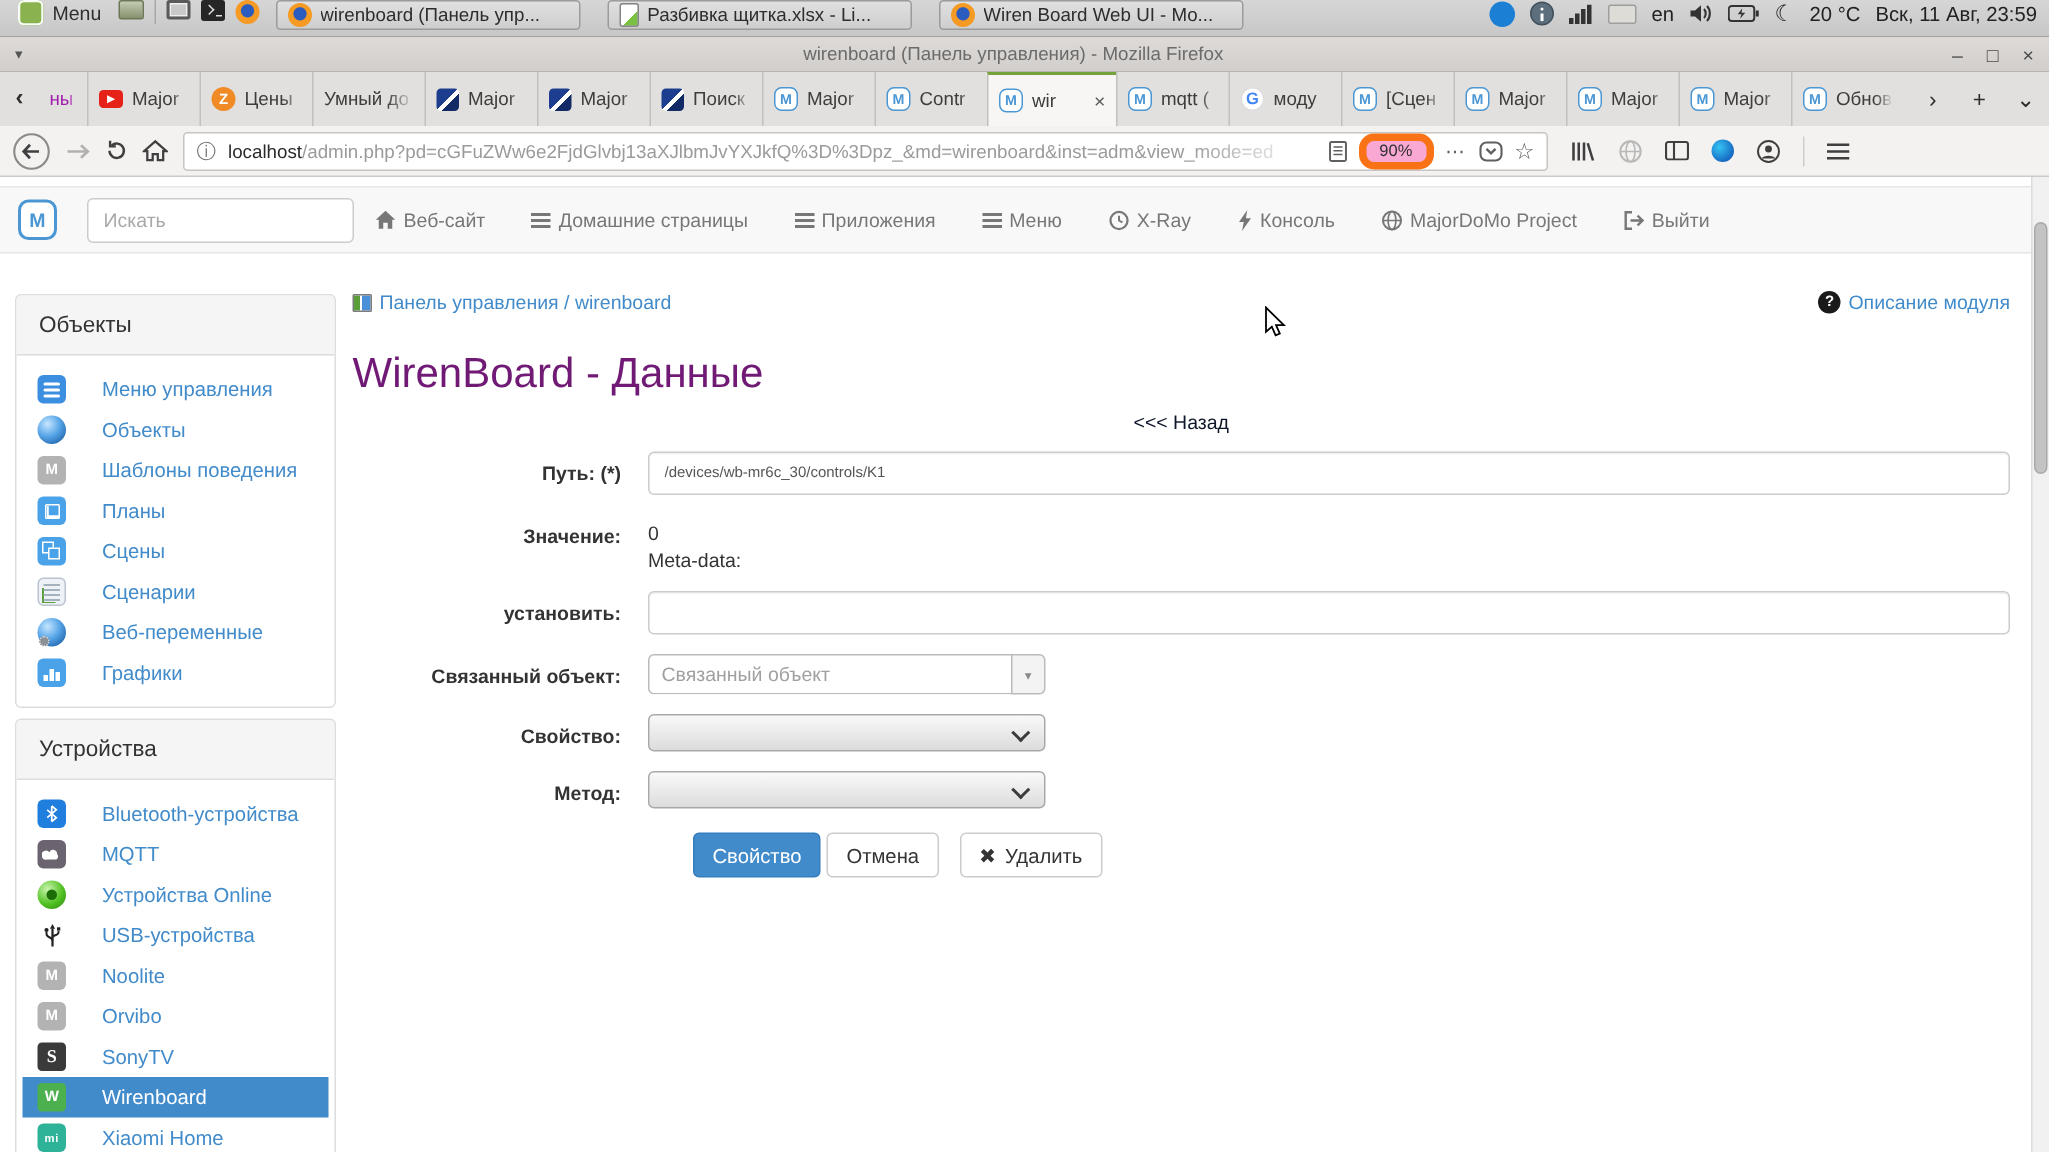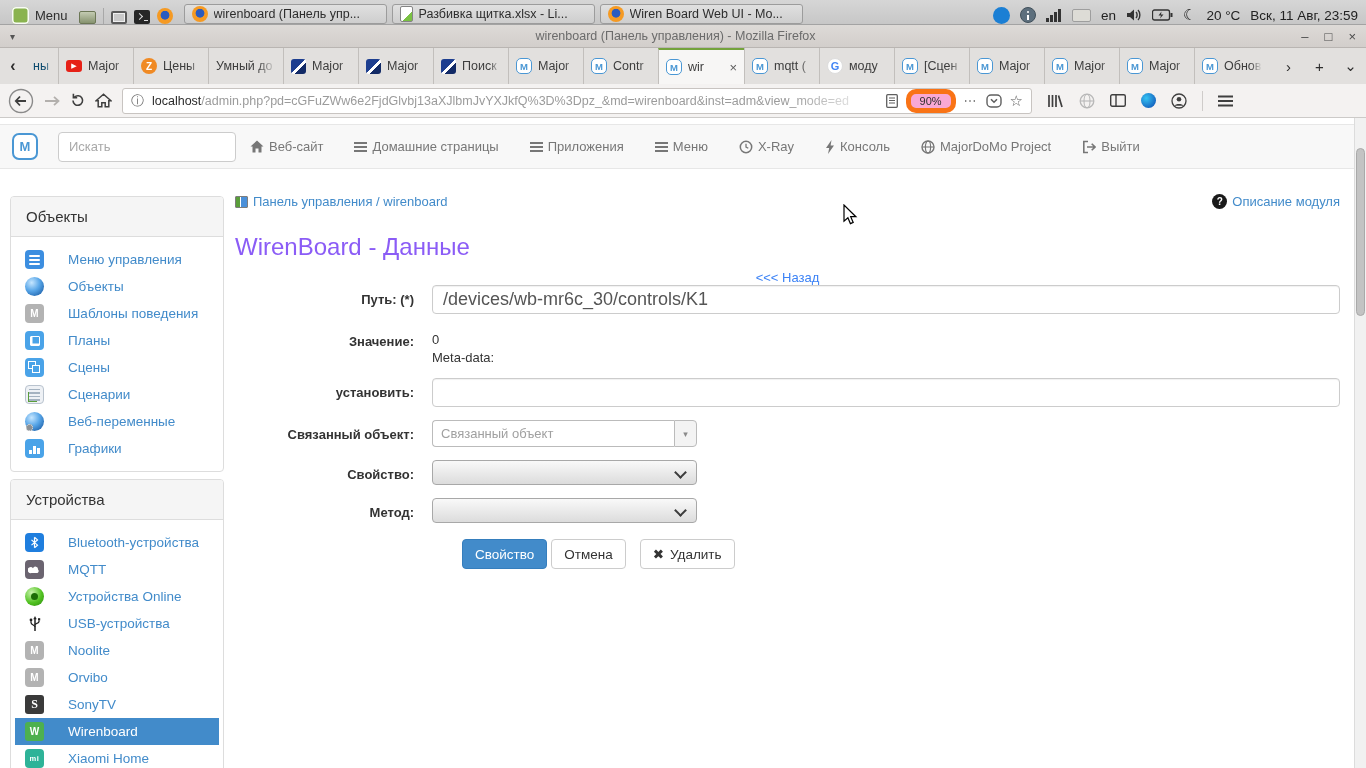--- a/index.html
+++ b/index.html
@@ -2,21 +2,21 @@
 <html><head>
 <meta charset="utf-8">
 <style>
   *{margin:0;padding:0;box-sizing:border-box}
   html,body{width:1366px;height:768px;overflow:hidden}
   .screen{position:relative;width:1366px;height:768px;background:#fff;font-family:"Liberation Sans",sans-serif;overflow:hidden}
   .ic{display:inline-flex;align-items:center;justify-content:center;flex:none}
   i{font-style:normal;display:block}
 
   
-  .sysbar{position:absolute;top:0;left:0;right:0;height:25px;background:linear-gradient(#d6d6d6,#c7c7c7);border-bottom:1px solid #a3a3a3;display:flex;align-items:flex-end;padding:0 8px;gap:7px;font-size:13px;color:#2e2e2e}
+  .sysbar{position:absolute;top:0;left:0;right:0;height:25px;background:linear-gradient(#d6d6d6,#c7c7c7);border-bottom:1px solid #a3a3a3;display:flex;align-items:flex-start;padding:0 8px;gap:7px;font-size:13px;color:#2e2e2e}
   .mint-btn{display:flex;align-items:center;gap:6px;padding:0 4px;cursor:default}
   .mint-logo{width:17px;height:17px;border-radius:4px;background:#8ab34f;box-shadow:inset 0 0 0 1.5px rgba(255,255,255,.95)}
   .l-desktop{width:17px;height:13px;border-radius:2px;background:linear-gradient(#c3cbb2,#87936f);border:1px solid #6c7756}
   .sys-sep{width:1px;height:16px;background:#a8a8a8}
   .l-screen{width:16px;height:13px;background:#c9c9c9;border:2px solid #5a5a5a;border-radius:2px;box-shadow:inset 0 0 0 1px #efefef}
   .l-term{width:16px;height:14px;background:#262626;border-radius:2px;position:relative}
   .l-term::before{content:"";position:absolute;left:3px;top:4px;width:4px;height:4px;border-right:1.4px solid #ddd;border-bottom:1.4px solid #ddd;transform:rotate(-45deg)}
   .l-term::after{content:"";position:absolute;right:2px;bottom:3px;width:4px;height:1.4px;background:#ddd}
   .ic-firefox{width:16px;height:16px;border-radius:50%;background:radial-gradient(circle at 50% 45%,#2a5bbf 0 34%,#f59a23 40% 72%,#e3610c 100%)}
   .ic-libreoffice{width:13px;height:16px;background:linear-gradient(135deg,#fff 62%,#7ac143 62%);border:1px solid #858585;border-radius:2px}
@@ -34,21 +34,21 @@
   .titlebar{position:absolute;top:25px;left:0;right:0;height:23px;background:linear-gradient(#dddad7,#d2cecb);border-bottom:1px solid #b9b5b2;display:flex;align-items:center;padding:0 10px;font-size:12.5px;color:#6b6b6b}
   .titlebar .wmenu{color:#555;font-size:10px;margin-right:8px}
   .titlebar .t{position:absolute;left:0;right:15px;text-align:center;font-weight:normal}
   .winctl{margin-left:auto;display:flex;gap:16px;color:#4a4a4a;font-size:13px;z-index:2}
   .winctl span{cursor:default}
 
   
   .tabbar{position:absolute;top:48px;left:0;right:0;height:36px;background:#e2e0de;display:flex;align-items:stretch;font-size:12.5px;color:#3d3d3d}
   .tab-scroll{width:26px;display:flex;align-items:center;justify-content:center;font-size:16px;font-weight:bold;color:#2d2d2d}
   .tab{display:flex;align-items:center;gap:6px;padding:0 7px;width:75px;border-left:1px solid #c2bfbc;overflow:hidden;white-space:nowrap;cursor:default}
-  .tab.partial{width:32px;border-left:none;color:#0c4a6e}
+  .tab.partial{width:32px;border-left:none;color:#a21caf}
   .tab .lbl{overflow:hidden;flex:1;mask-image:linear-gradient(90deg,#000 70%,transparent)}
   .tab.active{background:#f7f6f5;border-top:2px solid #74a33c;width:86px;border-left:1px solid #c2bfbc}
   .tab-close{font-size:13px;color:#5c5c5c;padding-left:2px}
   .tab-right{margin-left:auto;display:flex}
   .tab-right span{width:31px;display:flex;align-items:center;justify-content:center;font-size:15px;color:#2d2d2d}
   .ic-youtube{width:16px;height:12px;background:#e62117;border-radius:3px;color:#fff;font-size:7px}
   .ic-z{width:16px;height:16px;border-radius:50%;background:#f08a24;color:#fff;font-weight:bold;font-size:10px}
   .ic-navy{width:15px;height:15px;border-radius:3px;background:linear-gradient(135deg,#1d3e8f 48%,#fff 48% 62%,#122a66 62%)}
   .ic-m{width:16px;height:16px;border:1.6px solid #4a97d4;border-radius:5px;background:#fff;color:#4a97d4;font-weight:bold;font-size:9.5px}
   .ic-g{width:16px;height:16px;border-radius:50%;background:#fff;border:1px solid #ddd;color:#4285f4;font-weight:bold;font-size:11px}
@@ -110,28 +110,28 @@
   .ic-wirenboard{background:#4db04f;border-radius:3px}
   .ic-xiaomi{background:#2eb398;font-size:7.5px;letter-spacing:.5px}
 
   
   .main{position:absolute;left:235px;right:26px;top:76px}
   .crumbrow{display:flex;justify-content:space-between;align-items:center;font-size:13px}
   .crumb{display:flex;align-items:center;gap:5px;color:#428bca;text-decoration:none;cursor:pointer}
   .crumb-ic{width:13px;height:12px;border:1px solid #7d7d7d;background:linear-gradient(90deg,#5a9e3a 0 4px,#fff 4px 5px,#4a90d9 5px);border-radius:1px}
   .modhelp{display:flex;align-items:center;gap:5px;color:#428bca;text-decoration:none;cursor:pointer}
   .help-ic{width:15px;height:15px;border-radius:50%;background:#1a1a1a;color:#fff;font-size:10px;font-weight:bold;display:flex;align-items:center;justify-content:center}
-  h1.pagetitle{margin-top:24px;font-size:24px;font-weight:400;color:#8b5cf6}
+  h1.pagetitle{margin-top:24px;font-size:28px;font-weight:400;color:#701a75}
   .backrow{margin-top:9px;text-align:center;font-size:13px}
-  .backrow a{color:#3b82f6;text-decoration:none;cursor:pointer}
-  .form{font-size:13px;color:#333}
+  .backrow a{color:#0f172a;text-decoration:none;cursor:pointer}
+  .form{margin-top:12px;font-size:13px;color:#333}
   .frow{display:flex;margin-bottom:13px}
   .flabel{width:197px;text-align:right;padding:7px 18px 0 0;font-weight:bold;flex:none}
   .fctl{flex:1;min-width:0}
-  .tinput{width:100%;height:29px;border:1px solid #ccc;border-radius:4px;padding:0 10px;font-size:18px;color:#555;font-family:"Liberation Sans",sans-serif;box-shadow:inset 0 1px 1px rgba(0,0,0,.06);outline:none}
+  .tinput{width:100%;height:29px;border:1px solid #ccc;border-radius:4px;padding:0 10px;font-size:10px;color:#555;font-family:"Liberation Sans",sans-serif;box-shadow:inset 0 1px 1px rgba(0,0,0,.06);outline:none}
   .staticline{padding-top:4px;line-height:18px}
   .combo{display:flex;width:265px;height:27px}
   .combo input{flex:1;border:1px solid #bbb;border-right:none;border-radius:4px 0 0 4px;padding:0 8px;font-size:13px;color:#555;outline:none;font-family:"Liberation Sans",sans-serif;min-width:0}
   .combo input::placeholder{color:#a0a0a0}
   .combo .cbtn{width:23px;border:1px solid #bbb;border-radius:0 4px 4px 0;background:#f3f3f3;display:flex;align-items:center;justify-content:center;color:#8a8a8a;font-size:9px}
   .select{position:relative;width:265px;height:25px;border:1px solid #a8a8a8;border-radius:4px;background:linear-gradient(#f9f9f9,#dcdcdc);cursor:pointer}
   .select::after{content:"";position:absolute;right:11px;top:7px;width:7px;height:7px;border-right:2px solid #3c3c3c;border-bottom:2px solid #3c3c3c;transform:rotate(45deg)}
   .btnrow{margin-top:16px;margin-left:227px;display:flex;align-items:center}
   .btn{height:30px;border-radius:4px;font-size:13.5px;padding:0 12px;display:flex;align-items:center;gap:6px;cursor:pointer;font-family:"Liberation Sans",sans-serif}
   .btn-primary{background:#428bca;border:1px solid #357ebd;color:#fff;margin-right:4px}
@@ -147,21 +147,21 @@
   <div class="sysbar">
     <div class="mint-btn">
       <span class="mint-logo"></span>
       <span>Menu</span>
     </div>
     <span class="l-desktop"></span>
     <span class="sys-sep"></span>
     <span class="l-screen"></span>
     <span class="l-term"></span>
     <span class="ic ic-firefox"></span>
-    <div id="tasks" style="display:flex;gap:5px;margin-left:4px">
+    <div id="tasks" style="display:flex;gap:18px;margin-left:4px">
         <div class="task">
           <span class="ic ic-firefox"></span>
           <span>wirenboard (Панель упр...</span>
         </div>
         <div class="task">
           <span class="ic ic-libreoffice"></span>
           <span>Разбивка щитка.xlsx - Li...</span>
         </div>
         <div class="task">
           <span class="ic ic-firefox"></span>

